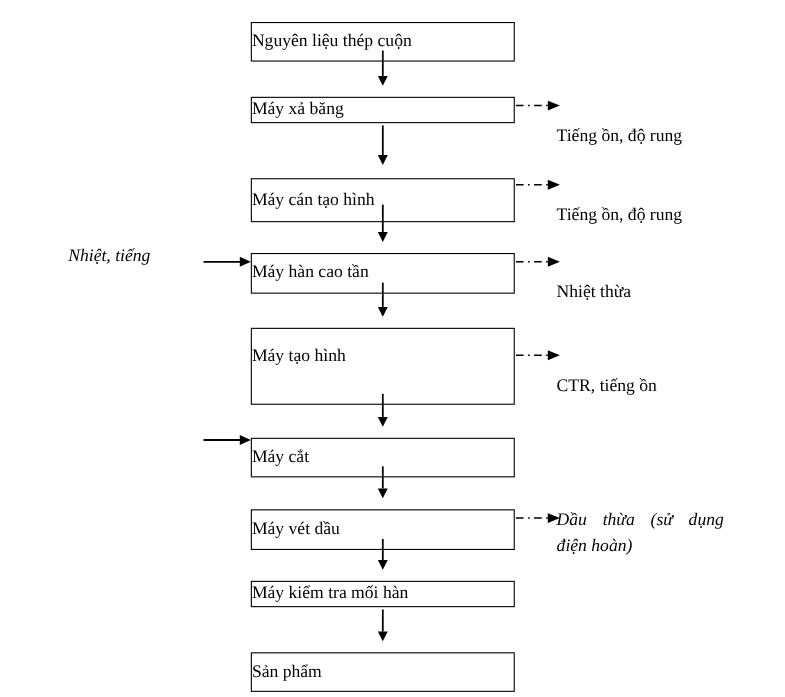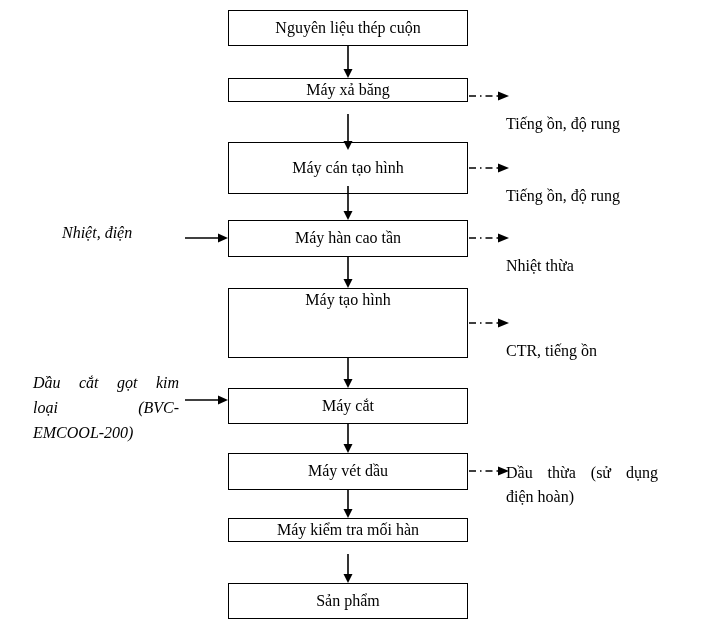--- a/index.html
+++ b/index.html
@@ -14,44 +14,45 @@
   }
   .node {
     position: absolute;
     left: 228px;
     width: 240px;
     box-sizing: border-box;
     border: 1.4px solid #000000;
     background: #ffffff;
     display: flex;
     align-items: center;
-    justify-content: center;
     font-size: 16px;
     line-height: 1.15;
     text-align: center;
+    margin-top: 10px;
   }
-  .node.tall { align-items: flex-start; padding-top: 2px; }
+  .node.tall { align-items: flex-start; padding-top: 16px; }
   .connectors {
     position: absolute;
     left: 0; top: 0;
     width: 714px; height: 634px;
     pointer-events: none;
   }
   .out-label {
     position: absolute;
     left: 506px;
     font-size: 16px;
     line-height: 22px;
     white-space: nowrap;
     margin-top: 28px;
   }
   .out-label.wrap {
     white-space: normal;
     width: 152px;
     line-height: 24px;
+    font-style: italic;
   }
   .out-label.wrap .j-line { text-align: justify; text-align-last: justify; }
   .in-label {
     position: absolute;
     font-style: italic;
     font-size: 16px;
     line-height: 22px;
     white-space: nowrap;
   }
   .oil-note {
@@ -70,21 +71,21 @@
 <body>
 
 <div class="canvas">
 
   <div class="node" style="top:10px;height:36px">
     <span>Nguyên liệu thép cuộn</span>
   </div>
   <div class="node" style="top:78px;height:24px">
     <span>Máy xả băng</span>
   </div>
-  <div class="node" style="top:142px;height:52px">
+  <div class="node" style="top:152px;height:40px">
     <span>Máy cán tạo hình</span>
   </div>
   <div class="node" style="top:220px;height:37px">
     <span>Máy hàn cao tần</span>
   </div>
   <div class="node tall" style="top:288px;height:70px">
     <span>Máy tạo hình</span>
   </div>
   <div class="node" style="top:388px;height:36px">
     <span>Máy cắt</span>
@@ -92,27 +93,22 @@
   <div class="node" style="top:453px;height:37px">
     <span>Máy vét dầu</span>
   </div>
   <div class="node" style="top:518px;height:24px">
     <span>Máy kiểm tra mối hàn</span>
   </div>
   <div class="node" style="top:583px;height:36px">
     <span>Sản phẩm</span>
   </div>
 
-  <div class="in-label" style="left:62px;top:222px">Nhiệt, điện</div>
+  <div class="in-label" style="left:62px;top:222px">Nhiệt, tiếng</div>
 
-  <div class="oil-note">
-    <div class="j-line">Dầu cắt gọt kim</div>
-    <div class="j-line">loại (BVC-</div>
-    <div>EMCOOL-200)</div>
-  </div>
 
   <div class="out-label" style="top:85px">Tiếng ồn, độ rung</div>
   <div class="out-label" style="top:157px">Tiếng ồn, độ rung</div>
   <div class="out-label" style="top:227px">Nhiệt thừa</div>
   <div class="out-label" style="top:312px">CTR, tiếng ồn</div>
   <div class="out-label wrap" style="top:433px">
     <div class="j-line">Dầu thừa (sử dụng</div>
     <div>điện hoàn)</div>
   </div>
 

